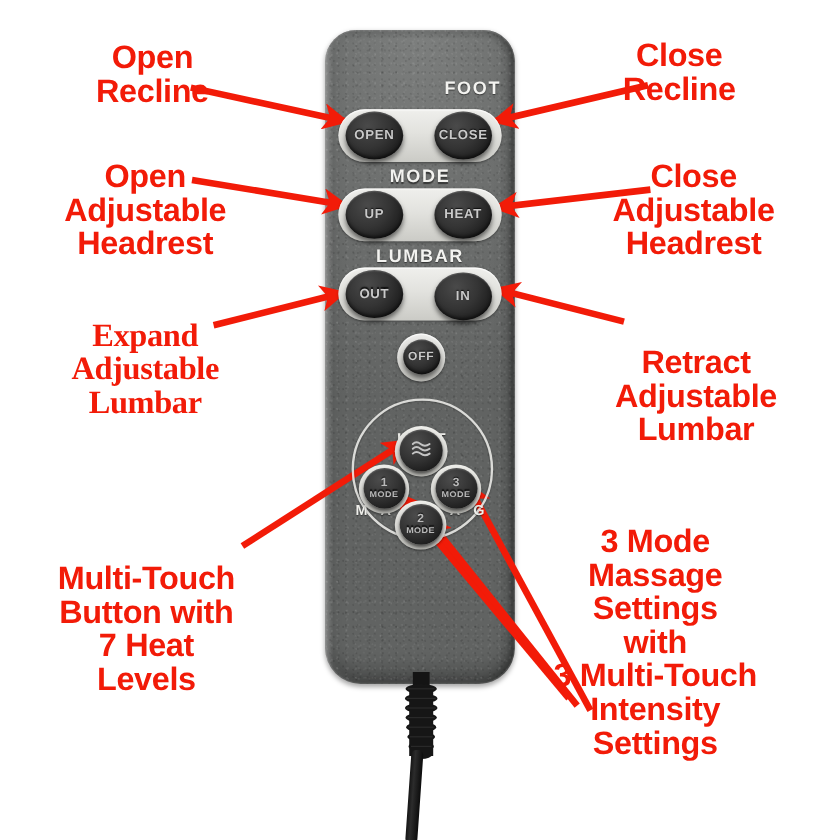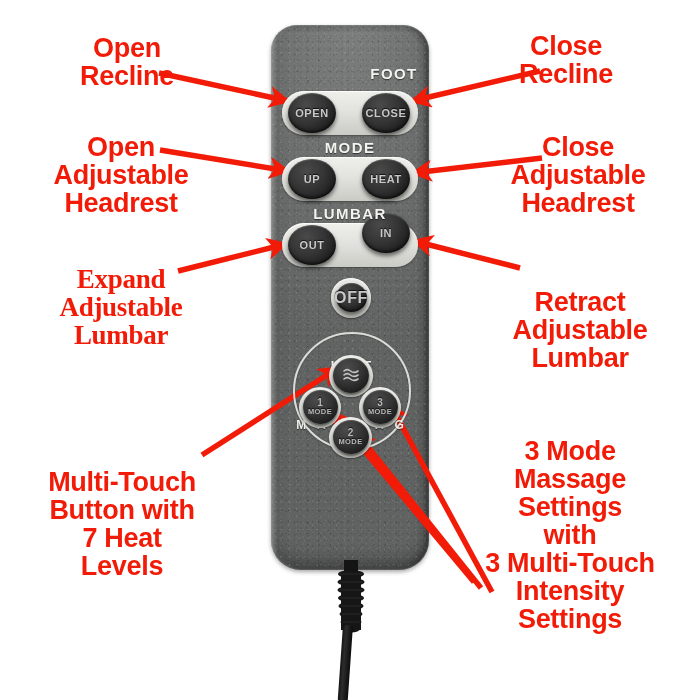--- a/index.html
+++ b/index.html
@@ -106,21 +106,21 @@
   .btn.pair{width:48px;height:40px;border-radius:50%/50%;}
   .btn.lp{left:17px;}
   .btn.rp{left:91px;}
 
   .offring{
     position:absolute;left:60px;width:40px;height:40px;border-radius:50%;
     background:linear-gradient(180deg,#ececeA 0%,#d8d8d4 55%,#bcbcb7 100%);
     box-shadow:0 1px 2px rgba(0,0,0,.4), inset 0 1px 1px rgba(255,255,255,.8);
     z-index:2;
   }
-  .btn.off{width:31px;height:29px;left:64.5px;font-size:16px;}
+  .btn.off{width:31px;height:29px;left:64.5px;font-size:10px;}
 
   
   .massage{
     position:absolute;left:22px;width:114px;height:114px;border-radius:50%;
     z-index:2;
     border:2.5px solid rgba(236,236,232,.88);
     box-shadow:inset 0 0 0 1px rgba(0,0,0,.12), 0 1px 2px rgba(0,0,0,.25);
   }
   .massage-word{
     position:absolute;width:100%;text-align:center;
@@ -175,21 +175,21 @@
     <div class="btn pair rp" style="top:68px;">CLOSE</div>
 
     <div class="section-label" style="top:114px;">MODE</div>
     <div class="pill" style="top:132px;"></div>
     <div class="btn pair lp" style="top:134px;">UP</div>
     <div class="btn pair rp" style="top:134px;">HEAT</div>
 
     <div class="section-label" style="top:180px;">LUMBAR</div>
     <div class="pill" style="top:198px;"></div>
     <div class="btn pair lp" style="top:200px;">OUT</div>
-    <div class="btn pair rp" style="top:188px;">IN</div>
+    <div class="btn pair rp" style="top:202px;">IN</div>
 
     <div class="offring" style="top:253px;"></div>
     <div class="btn off" style="top:258px;">OFF</div>
 
     <div class="massage" style="top:307px;">
       <div class="massage-word mw-heat">HEAT</div>
       <div class="massage-word mw-massage">M A S S A G E</div>
     </div>
 
     <div class="mring" style="left:58px;top:330px;width:44px;height:42px;"></div>
@@ -295,21 +295,21 @@
 Recline</div>
 
   <div class="anno right" style="left:458px;top:133px;width:240px;">Close
 Adjustable
 Headrest</div>
 
   <div class="anno right" style="left:462px;top:288px;width:236px;">Retract
 Adjustable
 Lumbar</div>
 
-  <div class="anno right" style="left:444px;top:437px;width:252px;">3 Mode
+  <div class="anno right" style="left:420px;top:437px;width:252px;">3 Mode
 Massage
 Settings
 with
 3 Multi-Touch
 Intensity
 Settings</div>
 
 </div>
 
 </body></html>

